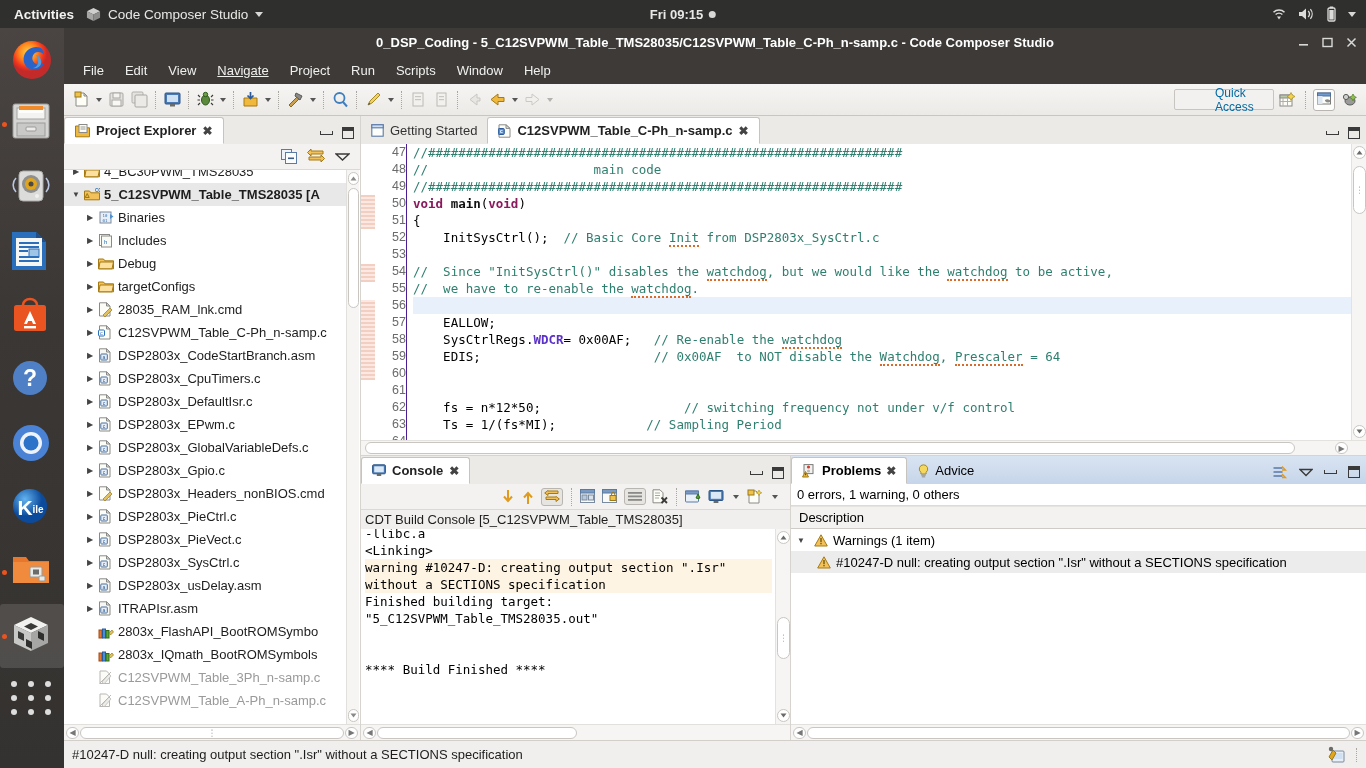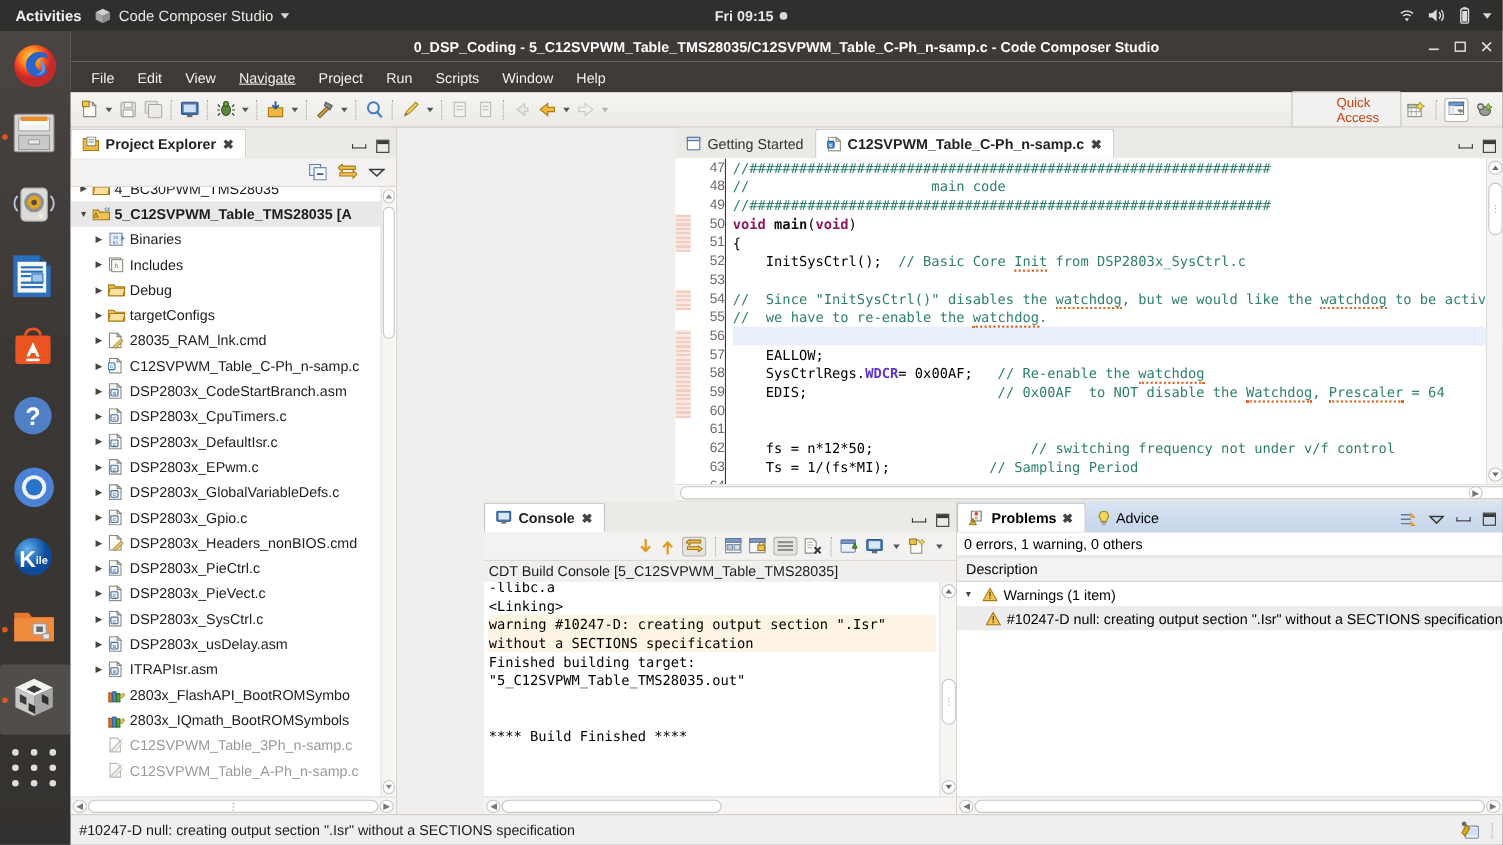--- a/index.html
+++ b/index.html
@@ -67,30 +67,30 @@
     border-bottom:1px solid #c9c6c2; display:flex; align-items:center; padding:0 6px; gap:1px;
     position:relative;
   }
   .tb { width:22px;height:22px; display:flex;align-items:center;justify-content:center; border-radius:3px;}
   .tb.frame { border:1px solid #b9b6b1; background:#fdfdfc;}
   .tbsep { width:1px; height:18px; border-left:1px dotted #a9a6a2; margin:0 4px;}
   .tbarrow { width:11px;height:22px; display:flex;align-items:center;justify-content:center;}
   .tri-dn { width:0;height:0;border-left:3.5px solid transparent;border-right:3.5px solid transparent;border-top:4px solid #555; }
   .tri-dn.dim { border-top-color:#b5b2ae;}
   #quickaccess {
-    position:absolute; right:92px; width:100px; height:33px; border:1px solid #c8c5c1;
-    background:#f2f1ef; color:#c2410c; font-size:12px; display:flex; align-items:center; justify-content:center;
+    position:absolute; right:92px; width:100px; height:21px; border:1px solid #c8c5c1;
+    background:#f2f1ef; color:#0369a1; font-size:12px; display:flex; align-items:center; justify-content:center;
     border-radius:2px;
     padding-left:40px;
   }
 
   
   #body { flex:1; display:flex; background:#f0efed; }
   #leftcol { width:297px; display:flex; flex-direction:column; border-right:1px solid #d7d4d0;}
-  #rightcol { flex:1; display:flex; flex-direction:column;align-items:flex-end;}
+  #rightcol { flex:1; display:flex; flex-direction:column;}
 
   
   .viewtabs { height:28px; background:#eceae7; display:flex; align-items:flex-end; position:relative; }
   .vtab {
     display:flex; align-items:center; gap:6px; height:27px; padding:0 10px;
     font-size:13px; color:#222; background:transparent;
   }
   .vtab.sel {
     background:#fff; border:1px solid #c7c4c0; border-bottom:1px solid #fff;
     border-radius:3px 3px 0 0; font-weight:bold;

